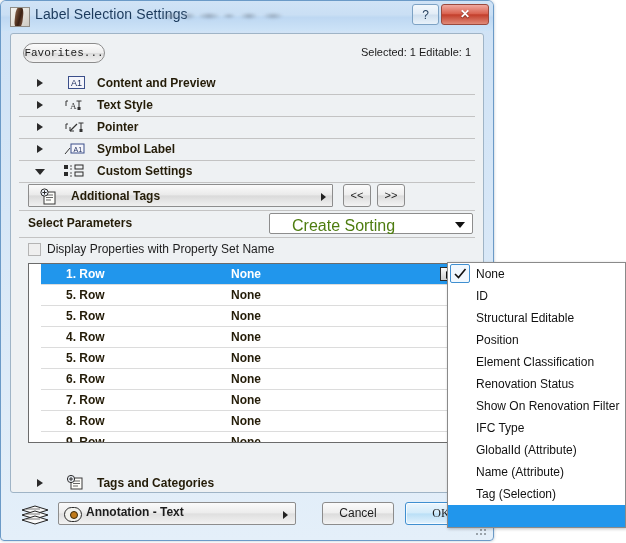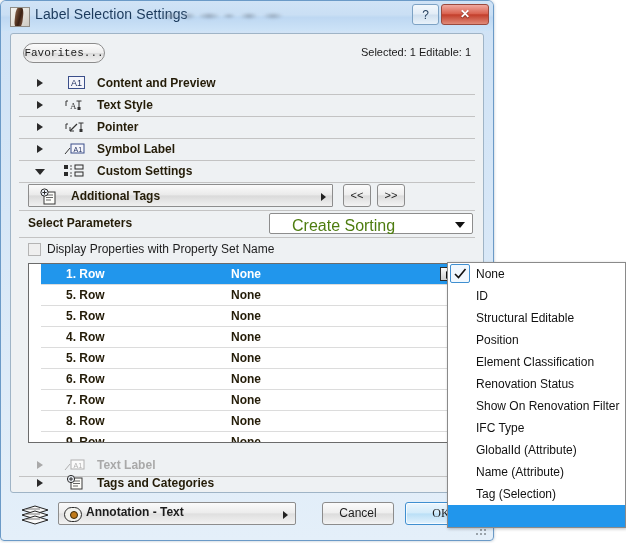--- a/index.html
+++ b/index.html
@@ -438,31 +438,20 @@
         <div class="rl-row">
           <span class="n">8. Row</span>
           <span class="v">None</span>
         </div>
         <div class="rl-row">
           <span class="n">9. Row</span>
           <span class="v">None</span>
         </div>
       </div>
 
-      <div class="acc disabled" style="top:420px">
-        <div class="tri"></div>
-        <div class="ico">
-          <svg width="26" height="16" viewBox="0 0 26 16">
-            <path d="M2 13 L7 7" stroke="#b0b0b0" stroke-width="1"></path>
-            <rect x="8" y="3" width="13" height="9" fill="#fafafa" stroke="#b0b0b0" stroke-width="1"></rect>
-            <text x="10.5" y="10.5" font-size="7" fill="#b0b0b0" font-family="Liberation Sans, sans-serif">A1</text>
-          </svg>
-        </div>
-        <div class="lbl">Text Label</div>
-      </div>
 
       <div class="acc" style="top:438px; border-bottom:none;text-align:center;">
         <div class="tri"></div>
         <div class="ico">
           <svg width="26" height="16" viewBox="0 0 26 16">
             <rect x="8" y="3" width="11" height="11" fill="#fdfdfa" stroke="#3a3a3a" stroke-width="1"></rect>
             <path d="M10 6 h7 M10 8.5 h7 M10 11 h5" stroke="#666" stroke-width="1"></path>
             <circle cx="8" cy="4" r="3.6" fill="#eef3fa" stroke="#2a2a2a" stroke-width="1"></circle>
             <path d="M8 1.9 v4.2 M5.9 4 h4.2" stroke="#2a2a2a" stroke-width="1"></path>
           </svg>

